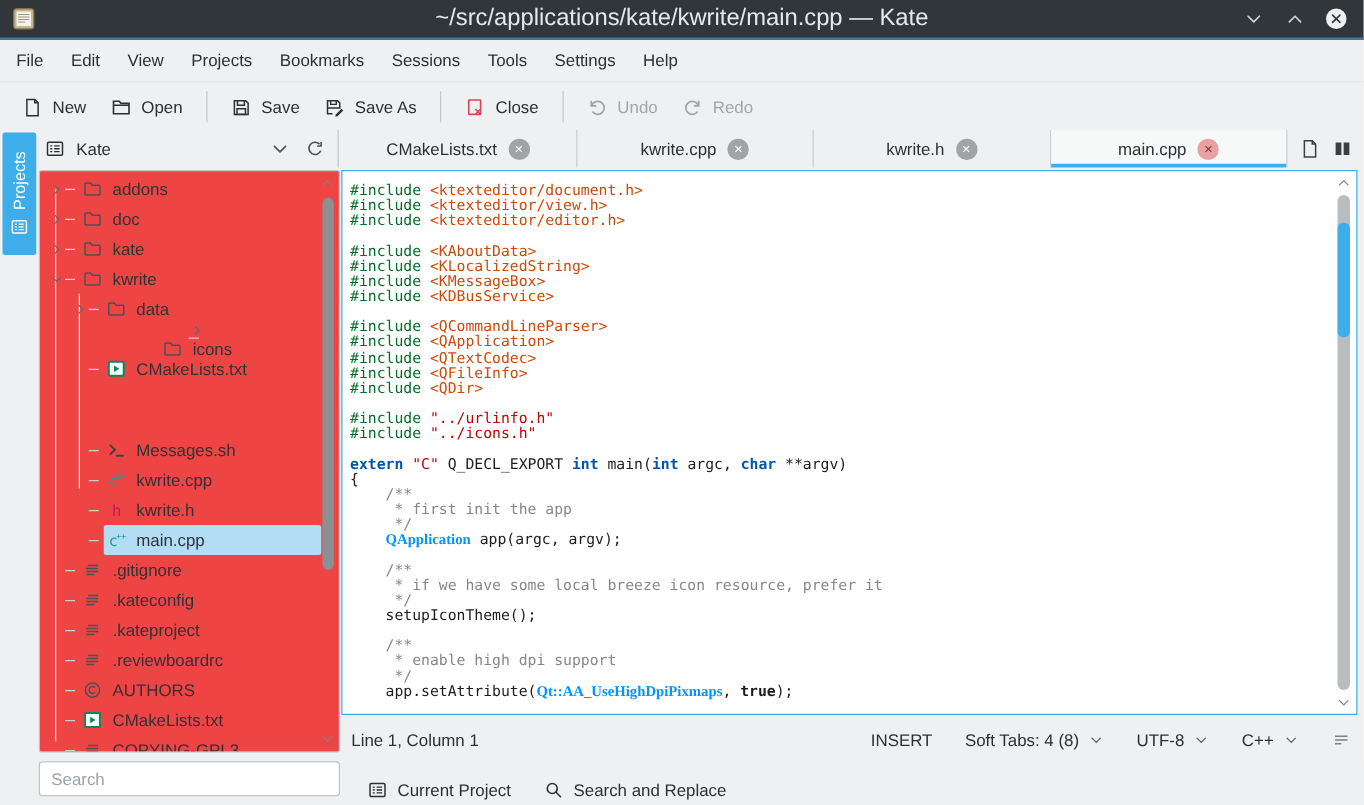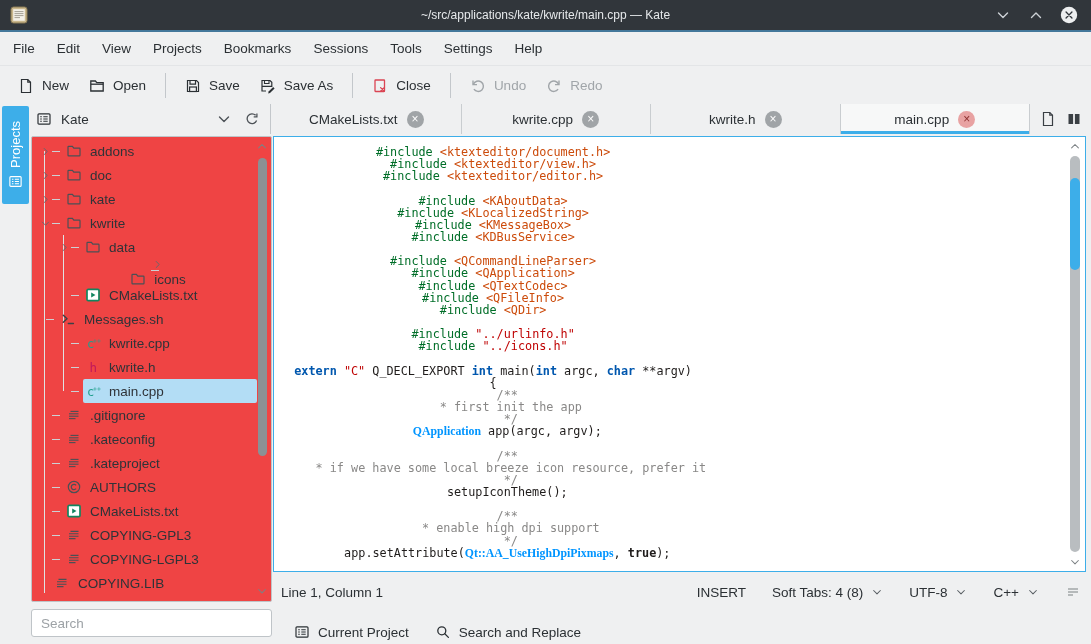--- a/index.html
+++ b/index.html
@@ -10,21 +10,21 @@
   }
   .icon{display:inline-flex;width:16px;height:16px;flex:0 0 auto;align-items:center;justify-content:center;}
   .icon svg{width:100%;height:100%;display:block;}
   .icon-sm{width:12px;height:12px;}
   .icon-lg{width:18px;height:18px;}
 
   
   .titlebar{position:absolute;left:0;top:0;width:100%;height:30px;background:#31363b;
     border-bottom:2px solid #44789b;display:flex;align-items:center;}
   .titlebar .app-icon{margin-left:10px;z-index:2;}
-  .title-text{position:absolute;left:0;right:0;text-align:center;color:#e6e9eb;font-size:12px;}
+  .title-text{position:absolute;left:0;right:0;text-align:center;color:#e6e9eb;font-size:19px;}
   .win-controls{margin-left:auto;margin-right:12px;display:flex;align-items:center;gap:13px;z-index:2;color:#cdd2d6;}
   .win-btn{display:inline-flex;width:20px;height:20px;align-items:center;justify-content:center;cursor:pointer;}
 
   
   .menubar{position:absolute;left:0;top:32px;width:100%;height:34px;display:flex;align-items:center;padding-left:2px;border-bottom:1px solid #e3e5e7;box-sizing:border-box;}
   .menu-item{padding:0 11px;line-height:33px;color:#2b3034;cursor:default;}
 
   
   .toolbar{position:absolute;left:0;top:67px;width:100%;height:37px;display:flex;align-items:center;padding-left:8px;color:#2b3034;}
   .tb-btn{display:flex;align-items:center;gap:8px;padding:0 10px;height:28px;border-radius:3px;cursor:default;}
@@ -65,21 +65,21 @@
   .tree-label{color:#2f3338;white-space:nowrap;}
   .tree-row.selected .row-body{background:#b3ddf5;}
   .vguide{position:absolute;width:1px;background:#dfe2e4;}
   .tree-scroll-up{position:absolute;right:3px;top:3px;color:#7c8184;}
   .tree-scroll-down{position:absolute;right:3px;bottom:4px;color:#7c8184;}
   .tree-thumb{position:absolute;right:4px;top:21px;width:9px;height:298px;background:#8b9094;border-radius:5px;}
 
   
   .editor{position:absolute;left:273px;top:136px;width:813px;height:436px;background:#fff;
     border:1px solid #3daee9;box-sizing:border-box;overflow:hidden;}
-  .code{position:absolute;left:6px;top:9px;font-family:"DejaVu Sans Mono",monospace;font-size:11.8px;white-space:pre;text-align:center;}
+  .code{position:absolute;left:6px;top:9px;font-family:"DejaVu Sans Mono",monospace;font-size:11.8px;white-space:pre;}
   .code-line{height:12.15px;line-height:12.15px;}
   .ed-scrollbar{position:absolute;top:2px;right:2px;bottom:2px;width:16px;}
   .ed-arrow{position:absolute;left:0;width:16px;height:14px;display:flex;align-items:center;justify-content:center;color:#7c8184;}
   .ed-track{position:absolute;left:3px;right:3px;top:17px;bottom:17px;background:#b9bdc0;border-radius:5px;}
   .ed-thumb{position:absolute;left:0;right:0;top:22px;height:92px;background:#3daee9;border-radius:5px;}
 
   
   .statusbar{position:absolute;left:273px;top:576px;width:818px;height:32px;display:flex;align-items:center;color:#2b3034;}
   .sb-left{padding-left:8px;}
   .sb-right{margin-left:auto;display:flex;align-items:center;gap:26px;padding-right:10px;}
@@ -399,21 +399,21 @@
         <span class="row-body">
           <span class="icon">
             <svg viewBox="0 0 16 16">
               <rect x="2" y="2.4" width="12" height="11.2" rx="1.2" fill="#ffffff" stroke="#11865f" stroke-width="1.7"></rect>
               <path d="M6.2 5.4 v5.2 l4.3-2.6 z" fill="#11865f"></path>
             </svg>
           </span>
           <span class="tree-label">CMakeLists.txt</span>
         </span>
       </div>
-      <div class="tree-row" style="">
+      <div class="tree-row" style="padding-left: 25px; margin-top: 41px;">
         <span class="expander"></span>
         <span class="dash"></span>
         <span class="row-body">
           <span class="icon">
             <svg viewBox="0 0 16 16">
               <path d="M3.3 4.3 L7 7.8 3.3 11.3" fill="none" stroke="#3c4146" stroke-width="1.5" stroke-linecap="round" stroke-linejoin="round"></path>
               <path d="M8.4 12.6 h5" stroke="#3c4146" stroke-width="1.5" stroke-linecap="round"></path>
             </svg>
           </span>
           <span class="tree-label">Messages.sh</span>
@@ -507,87 +507,104 @@
           </span>
           <span class="tree-label">.kateproject</span>
         </span>
       </div>
       <div class="tree-row" style="padding-left: 6px;">
         <span class="expander"></span>
         <span class="dash"></span>
         <span class="row-body">
           <span class="icon">
             <svg viewBox="0 0 16 16">
-              <circle cx="8" cy="8" r="5.7" fill="none" stroke="#4b5055" stroke-width="1.2"></circle>
-              <path d="M10.1 6.3 a2.7 2.7 0 1 0 0 3.4" fill="none" stroke="#4b5055" stroke-width="1.2"></path>
-            </svg>
-          </span>
-          <span class="tree-label">AUTHORS</span>
-        </span>
-      </div>
-      <div class="tree-row" style="padding-left: 6px;">
-        <span class="expander"></span>
-        <span class="dash"></span>
-        <span class="row-body">
-          <span class="icon">
-            <svg viewBox="0 0 16 16">
-              <rect x="2" y="2.4" width="12" height="11.2" rx="1.2" fill="#ffffff" stroke="#11865f" stroke-width="1.7"></rect>
-              <path d="M6.2 5.4 v5.2 l4.3-2.6 z" fill="#11865f"></path>
-            </svg>
-          </span>
-          <span class="tree-label">CMakeLists.txt</span>
-        </span>
-      </div>
-      <div class="tree-row" style="padding-left: 6px;">
-        <span class="expander"></span>
-        <span class="dash"></span>
-        <span class="row-body">
-          <span class="icon">
-            <svg viewBox="0 0 16 16">
               <g stroke="#4b5055" stroke-width="1.1">
                 <path d="M4.5 4.4 h8"></path>
                 <path d="M3 6.8 h9.5"></path>
                 <path d="M3 9.2 h9.5"></path>
                 <path d="M3 11.6 h6.5"></path>
               </g>
             </svg>
           </span>
-          <span class="tree-label">COPYING-GPL3</span>
+          <span class="tree-label">.reviewboardrc</span>
+        </span>
+      </div>
+      <div class="tree-row" style="padding-left: 6px;">
+        <span class="expander"></span>
+        <span class="dash"></span>
+        <span class="row-body">
+          <span class="icon">
+            <svg viewBox="0 0 16 16">
+              <circle cx="8" cy="8" r="5.7" fill="none" stroke="#4b5055" stroke-width="1.2"></circle>
+              <path d="M10.1 6.3 a2.7 2.7 0 1 0 0 3.4" fill="none" stroke="#4b5055" stroke-width="1.2"></path>
+            </svg>
+          </span>
+          <span class="tree-label">AUTHORS</span>
+        </span>
+      </div>
+      <div class="tree-row" style="padding-left: 6px;">
+        <span class="expander"></span>
+        <span class="dash"></span>
+        <span class="row-body">
+          <span class="icon">
+            <svg viewBox="0 0 16 16">
+              <rect x="2" y="2.4" width="12" height="11.2" rx="1.2" fill="#ffffff" stroke="#11865f" stroke-width="1.7"></rect>
+              <path d="M6.2 5.4 v5.2 l4.3-2.6 z" fill="#11865f"></path>
+            </svg>
+          </span>
+          <span class="tree-label">CMakeLists.txt</span>
         </span>
       </div>
       <div class="tree-row" style="padding-left: 6px;">
         <span class="expander"></span>
         <span class="dash"></span>
         <span class="row-body">
           <span class="icon">
             <svg viewBox="0 0 16 16">
               <g stroke="#4b5055" stroke-width="1.1">
                 <path d="M4.5 4.4 h8"></path>
                 <path d="M3 6.8 h9.5"></path>
                 <path d="M3 9.2 h9.5"></path>
                 <path d="M3 11.6 h6.5"></path>
               </g>
             </svg>
           </span>
-          <span class="tree-label">COPYING-LGPL3</span>
-        </span>
-      </div>
-      <div class="tree-row" style="padding-left: 6px;">
-        <span class="expander"></span>
+          <span class="tree-label">COPYING-GPL3</span>
+        </span>
+      </div>
+      <div class="tree-row" style="padding-left: 6px;">
+        <span class="expander"></span>
+        <span class="dash"></span>
         <span class="row-body">
           <span class="icon">
             <svg viewBox="0 0 16 16">
               <g stroke="#4b5055" stroke-width="1.1">
                 <path d="M4.5 4.4 h8"></path>
                 <path d="M3 6.8 h9.5"></path>
                 <path d="M3 9.2 h9.5"></path>
                 <path d="M3 11.6 h6.5"></path>
               </g>
             </svg>
           </span>
+          <span class="tree-label">COPYING-LGPL3</span>
+        </span>
+      </div>
+      <div class="tree-row" style="padding-left: 6px;">
+        <span class="expander"></span>
+        <span class="row-body">
+          <span class="icon">
+            <svg viewBox="0 0 16 16">
+              <g stroke="#4b5055" stroke-width="1.1">
+                <path d="M4.5 4.4 h8"></path>
+                <path d="M3 6.8 h9.5"></path>
+                <path d="M3 9.2 h9.5"></path>
+                <path d="M3 11.6 h6.5"></path>
+              </g>
+            </svg>
+          </span>
           <span class="tree-label">COPYING.LIB</span>
         </span>
       </div>
     </div>
   <span class="icon icon-sm tree-scroll-up">
       <svg viewBox="0 0 16 16">
         <path d="M3.5 10.5 L8 6 l4.5 4.5" fill="none" stroke="currentColor" stroke-width="1.4" stroke-linecap="round" stroke-linejoin="round"></path>
       </svg>
     </span>
   <div class="tree-thumb"></div>

